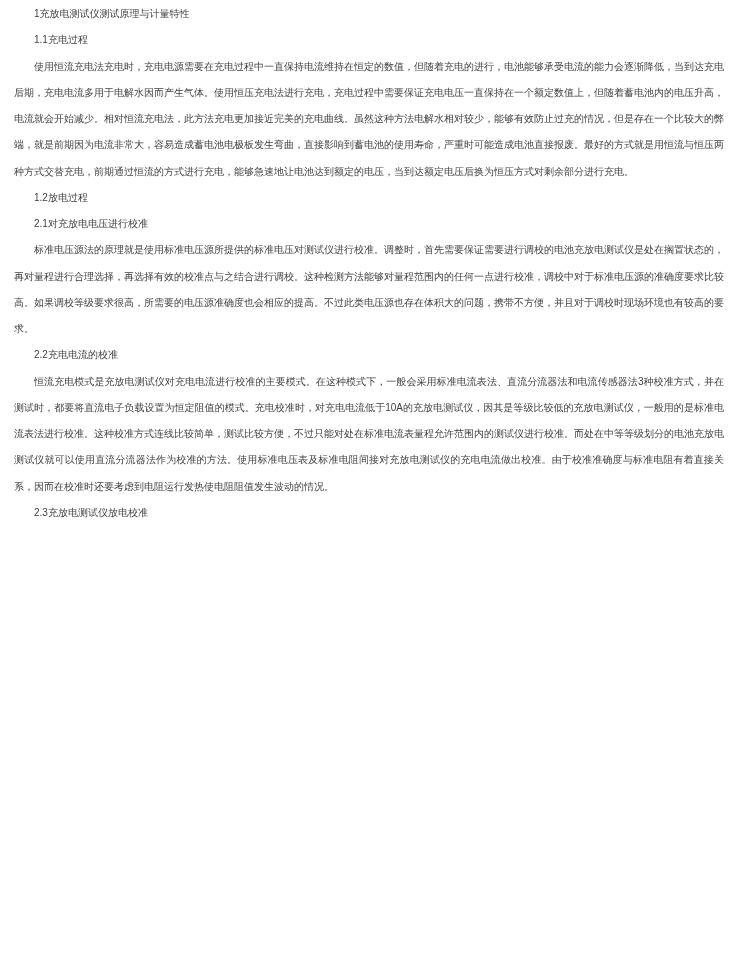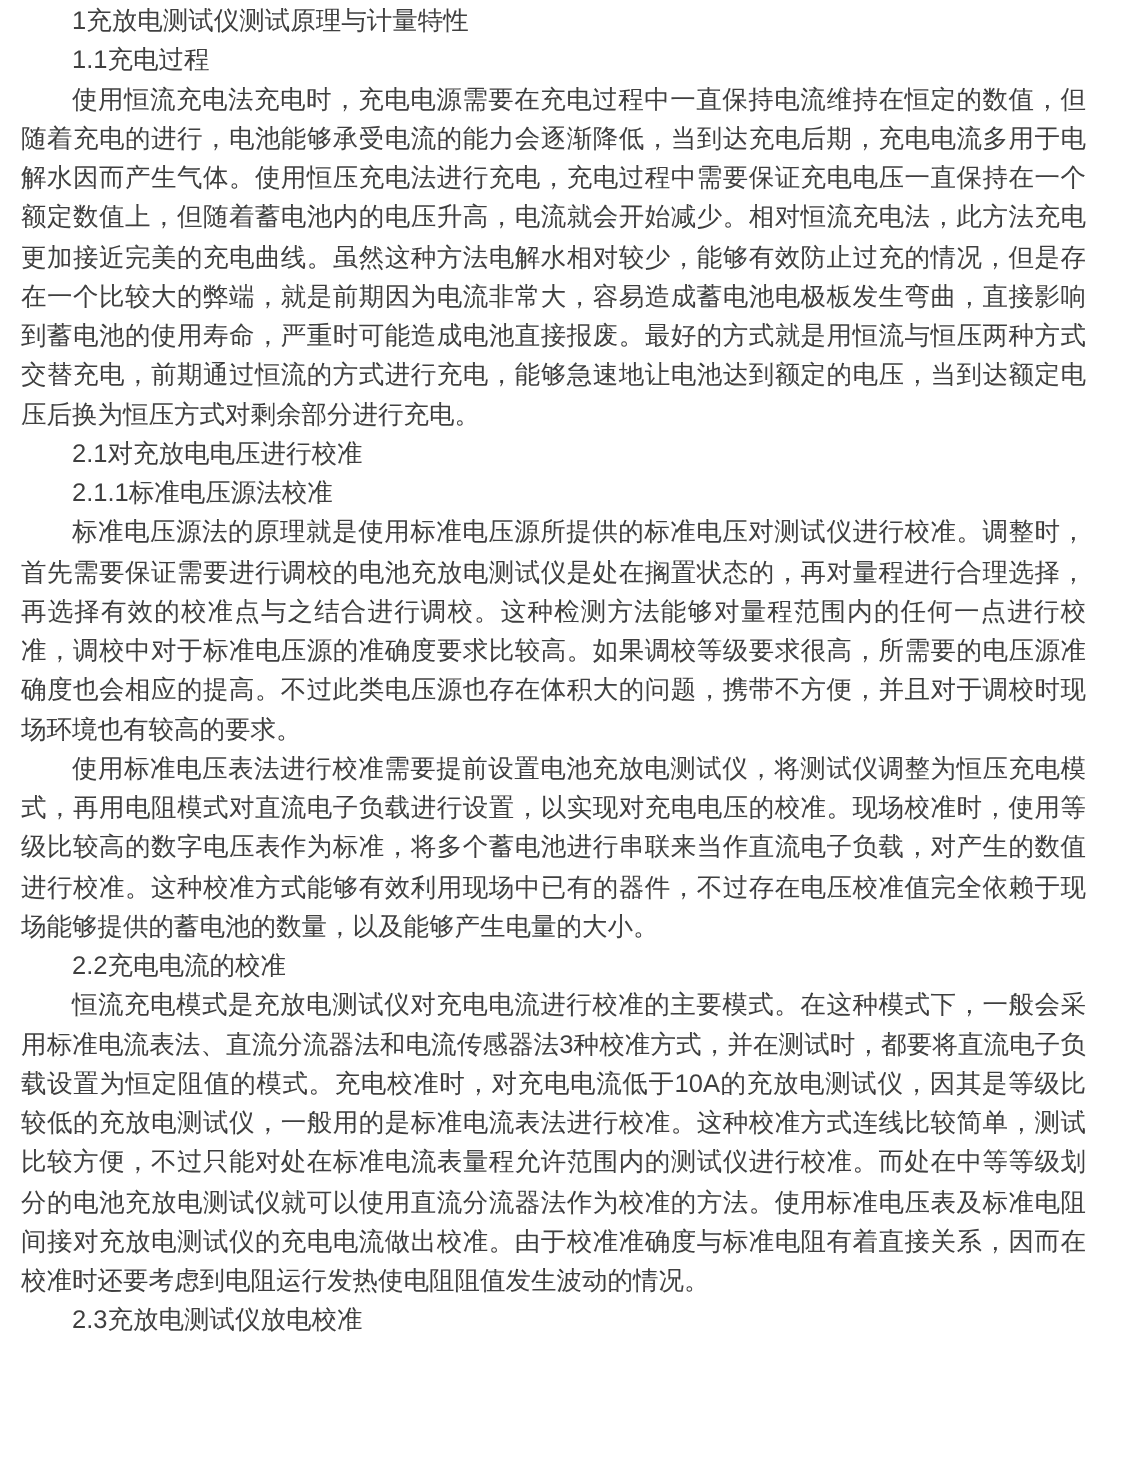--- a/index.html
+++ b/index.html
@@ -8,40 +8,39 @@
     background: #ffffff;
   }
   .doc {
     position: relative;
     width: 750px;
     height: 972px;
     box-sizing: border-box;
     padding: 1px 26px 0 14px;
     background: #ffffff;
     font-family: "Liberation Sans", "DejaVu Sans", sans-serif;
-    font-size: 17px;
+    font-size: 10px;
     line-height: 26.25px;
     color: #3f3f3f;
     text-align: justify;
     overflow: hidden;
   }
   .doc p {
     margin: 0;
     padding: 0;
     text-indent: 2em;
     word-break: break-all;
   }
 </style>
 </head>
 <body>
 
 <div class="doc" id="doc-body" style="color: rgb(63, 63, 63); background: rgb(255, 255, 255);">
     <p>1充放电测试仪测试原理与计量特性</p>
     <p>1.1充电过程</p>
     <p>使用恒流充电法充电时，充电电源需要在充电过程中一直保持电流维持在恒定的数值，但随着充电的进行，电池能够承受电流的能力会逐渐降低，当到达充电后期，充电电流多用于电解水因而产生气体。使用恒压充电法进行充电，充电过程中需要保证充电电压一直保持在一个额定数值上，但随着蓄电池内的电压升高，电流就会开始减少。相对恒流充电法，此方法充电更加接近完美的充电曲线。虽然这种方法电解水相对较少，能够有效防止过充的情况，但是存在一个比较大的弊端，就是前期因为电流非常大，容易造成蓄电池电极板发生弯曲，直接影响到蓄电池的使用寿命，严重时可能造成电池直接报废。最好的方式就是用恒流与恒压两种方式交替充电，前期通过恒流的方式进行充电，能够急速地让电池达到额定的电压，当到达额定电压后换为恒压方式对剩余部分进行充电。</p>
+    <p>1.2放电过程</p>
     <p>2.1对充放电电压进行校准</p>
-    <p>2.1.1标准电压源法校准</p>
     <p>标准电压源法的原理就是使用标准电压源所提供的标准电压对测试仪进行校准。调整时，首先需要保证需要进行调校的电池充放电测试仪是处在搁置状态的，再对量程进行合理选择，再选择有效的校准点与之结合进行调校。这种检测方法能够对量程范围内的任何一点进行校准，调校中对于标准电压源的准确度要求比较高。如果调校等级要求很高，所需要的电压源准确度也会相应的提高。不过此类电压源也存在体积大的问题，携带不方便，并且对于调校时现场环境也有较高的要求。</p>
-    <p>使用标准电压表法进行校准需要提前设置电池充放电测试仪，将测试仪调整为恒压充电模式，再用电阻模式对直流电子负载进行设置，以实现对充电电压的校准。现场校准时，使用等级比较高的数字电压表作为标准，将多个蓄电池进行串联来当作直流电子负载，对产生的数值进行校准。这种校准方式能够有效利用现场中已有的器件，不过存在电压校准值完全依赖于现场能够提供的蓄电池的数量，以及能够产生电量的大小。</p>
     <p>2.2充电电流的校准</p>
     <p>恒流充电模式是充放电测试仪对充电电流进行校准的主要模式。在这种模式下，一般会采用标准电流表法、直流分流器法和电流传感器法3种校准方式，并在测试时，都要将直流电子负载设置为恒定阻值的模式。充电校准时，对充电电流低于10A的充放电测试仪，因其是等级比较低的充放电测试仪，一般用的是标准电流表法进行校准。这种校准方式连线比较简单，测试比较方便，不过只能对处在标准电流表量程允许范围内的测试仪进行校准。而处在中等等级划分的电池充放电测试仪就可以使用直流分流器法作为校准的方法。使用标准电压表及标准电阻间接对充放电测试仪的充电电流做出校准。由于校准准确度与标准电阻有着直接关系，因而在校准时还要考虑到电阻运行发热使电阻阻值发生波动的情况。</p>
     <p>2.3充放电测试仪放电校准</p>
   </div>
 
 </body></html>

